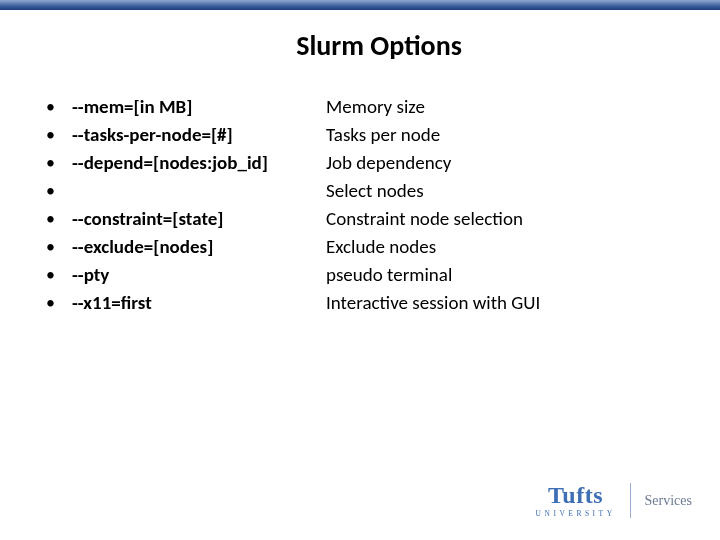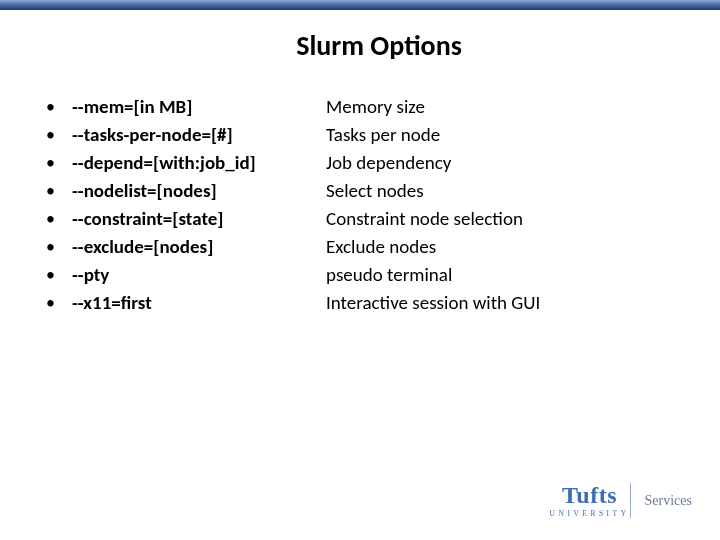--- a/index.html
+++ b/index.html
@@ -58,21 +58,21 @@
     bottom: 22px;
     display: flex;
     align-items: center;
     font-family: Georgia, "Times New Roman", serif;
     color: #3e6eb5;
   }
   .tufts-mark {
     display: flex;
     flex-direction: column;
     align-items: center;
-    padding-right: 0;
+    padding-right: 14px;
     border-right: 1px solid #9aaecf;
     margin-right: 14px;
   }
   .tufts-word {
     font-size: 24px;
     font-weight: 700;
     letter-spacing: 0.5px;
     line-height: 24px;
   }
   .tufts-univ {
@@ -99,25 +99,24 @@
     <div class="row">
         <span class="bullet">•</span>
         <span class="opt">--mem=[in MB]</span>
       </div>
     <div class="row">
         <span class="bullet">•</span>
         <span class="opt">--tasks-per-node=[#]</span>
       </div>
     <div class="row">
         <span class="bullet">•</span>
-        <span class="opt">--depend=[with:job_id]</span>
+        <span class="opt">--depend=[nodes:job_id]</span>
       </div>
     <div class="row">
         <span class="bullet">•</span>
-        <span class="opt">--nodelist=[nodes]</span>
       </div>
     <div class="row">
         <span class="bullet">•</span>
         <span class="opt">--constraint=[state]</span>
       </div>
     <div class="row">
         <span class="bullet">•</span>
         <span class="opt">--exclude=[nodes]</span>
       </div>
     <div class="row">

